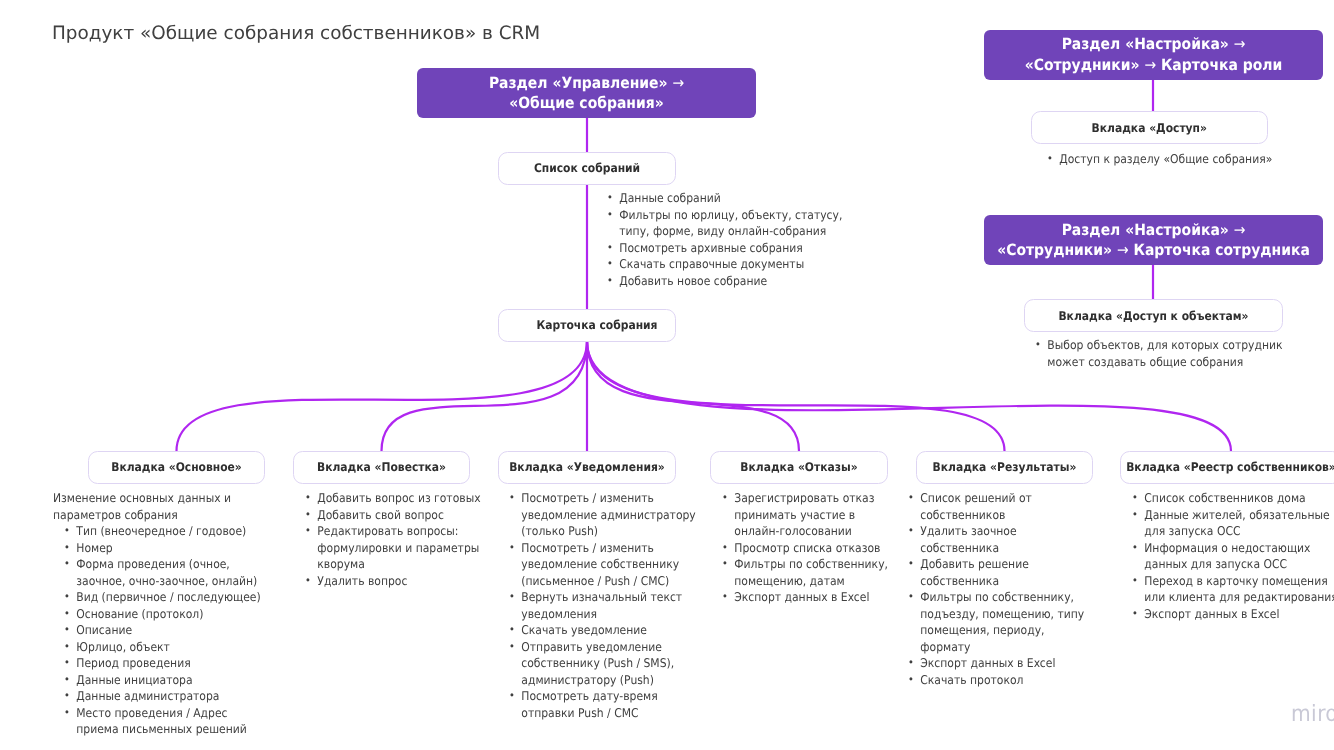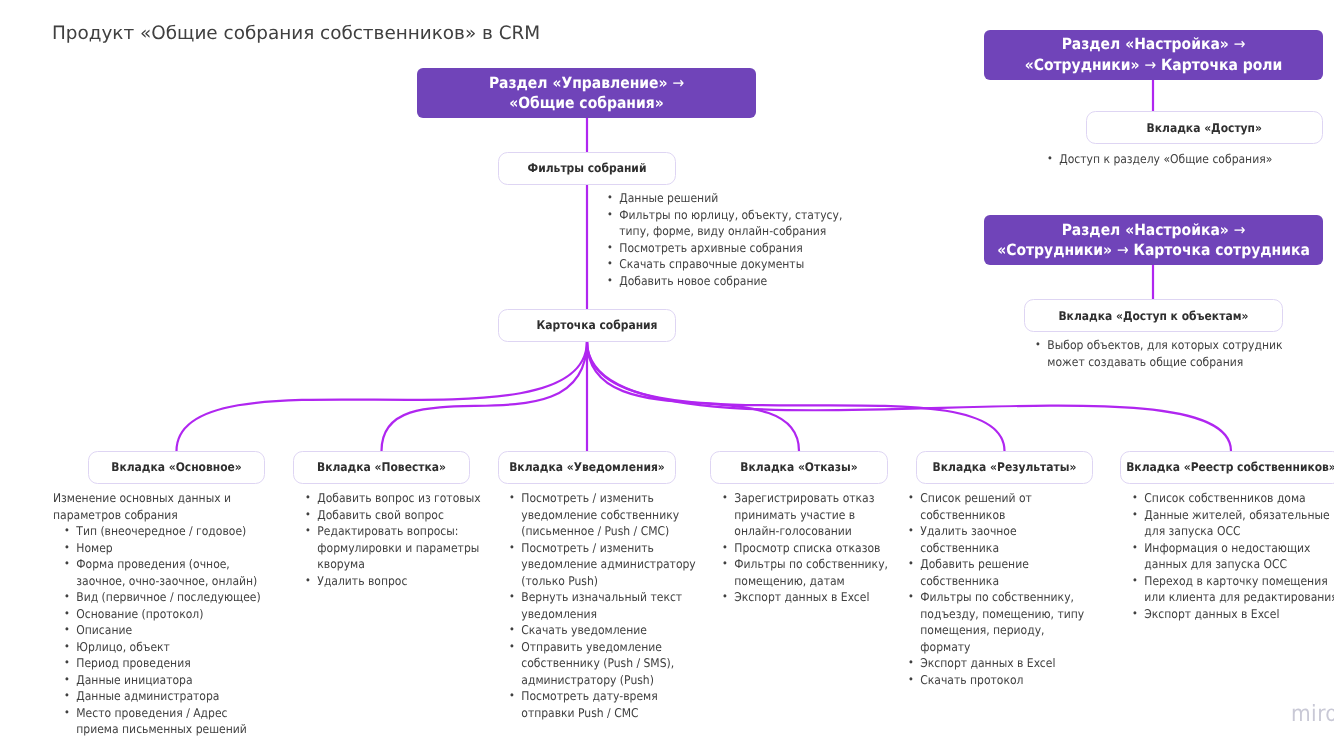--- a/index.html
+++ b/index.html
@@ -48,39 +48,39 @@
       <path d="M555,341 C555,485 1199,341 1199,451"></path>
     </g>
   </svg>
 
   <div class="abs" id="title">Продукт «Общие собрания собственников» в CRM</div>
 
   <div class="abs purple-box" style="left:385px;top:68px;width:339px;height:50px;">
       <span class="pb-text">Раздел «Управление» <span class="arr">→</span><br>«Общие собрания»</span>
     </div>
 
-  <div class="abs card" style="left:466px;top:151.6px;width:178px;height:32.6px;">Фильтры собраний</div>
+  <div class="abs card" style="left:466px;top:151.6px;width:178px;height:32.6px;">Список собраний</div>
 
   <div class="abs card" style="left:466px;top:308.6px;width:178px;height:32.6px;padding-left:20px;">Карточка собрания</div>
 
   <div class="abs purple-box" style="left:952px;top:29.5px;width:339px;height:49.5px;">
       <span class="pb-text">Раздел «Настройка» <span class="arr">→</span><br>«Сотрудники» <span class="arr">→</span> Карточка роли</span>
     </div>
 
-  <div class="abs card" style="left:1054px;top:111.4px;width:236.6px;height:33px;">Вкладка «Доступ»</div>
+  <div class="abs card" style="left:999px;top:111.4px;width:236.6px;height:33px;">Вкладка «Доступ»</div>
 
   <div class="abs purple-box" style="left:952px;top:215px;width:339px;height:50px;">
       <span class="pb-text">Раздел «Настройка» <span class="arr">→</span><br>«Сотрудники» <span class="arr">→</span> Карточка сотрудника</span>
     </div>
 
   <div class="abs card" style="left:992px;top:299px;width:258.8px;height:33px;">Вкладка «Доступ к объектам»</div>
 
   <div class="abs bl" id="bl-meetings" style="left:564px;top:189.9px;width:254px;">
       <ul>
-        <li>Данные решений</li>
+        <li>Данные собраний</li>
         <li>Фильтры по юрлицу, объекту, статусу, типу, форме, виду онлайн-собрания</li>
         <li>Посмотреть архивные собрания</li>
         <li>Скачать справочные документы</li>
         <li>Добавить новое собрание</li>
       </ul>
     </div>
 
   <div class="abs bl" id="bl-access" style="left:1004px;top:150.5px;width:250px;">
       <ul>
         <li>Доступ к разделу «Общие собрания»</li>
@@ -117,22 +117,22 @@
         <li>Добавить вопрос из готовых</li>
         <li>Добавить свой вопрос</li>
         <li>Редактировать вопросы: формулировки и параметры кворума</li>
         <li>Удалить вопрос</li>
       </ul>
     </div>
 
   <div class="abs card" id="tabcard2" style="left:466px;top:451px;width:178px;height:32.6px;">Вкладка «Уведомления»</div>
   <div class="abs bl" id="tabbl2" style="left:466px;top:489.5px;width:202px;">
       <ul>
+        <li>Посмотреть / изменить уведомление администратору (только Push)</li>
         <li>Посмотреть / изменить уведомление собственнику (письменное / Push / СМС)</li>
-        <li>Посмотреть / изменить уведомление администратору (только Push)</li>
         <li>Вернуть изначальный текст уведомления</li>
         <li>Скачать уведомление</li>
         <li>Отправить уведомление собственнику (Push / SMS), администратору (Push)</li>
         <li>Посмотреть дату-время отправки Push / СМС</li>
       </ul>
     </div>
 
   <div class="abs card" id="tabcard3" style="left:678px;top:451px;width:178px;height:32.6px;">Вкладка «Отказы»</div>
   <div class="abs bl" id="tabbl3" style="left:679px;top:489.5px;width:182px;">
       <ul>

